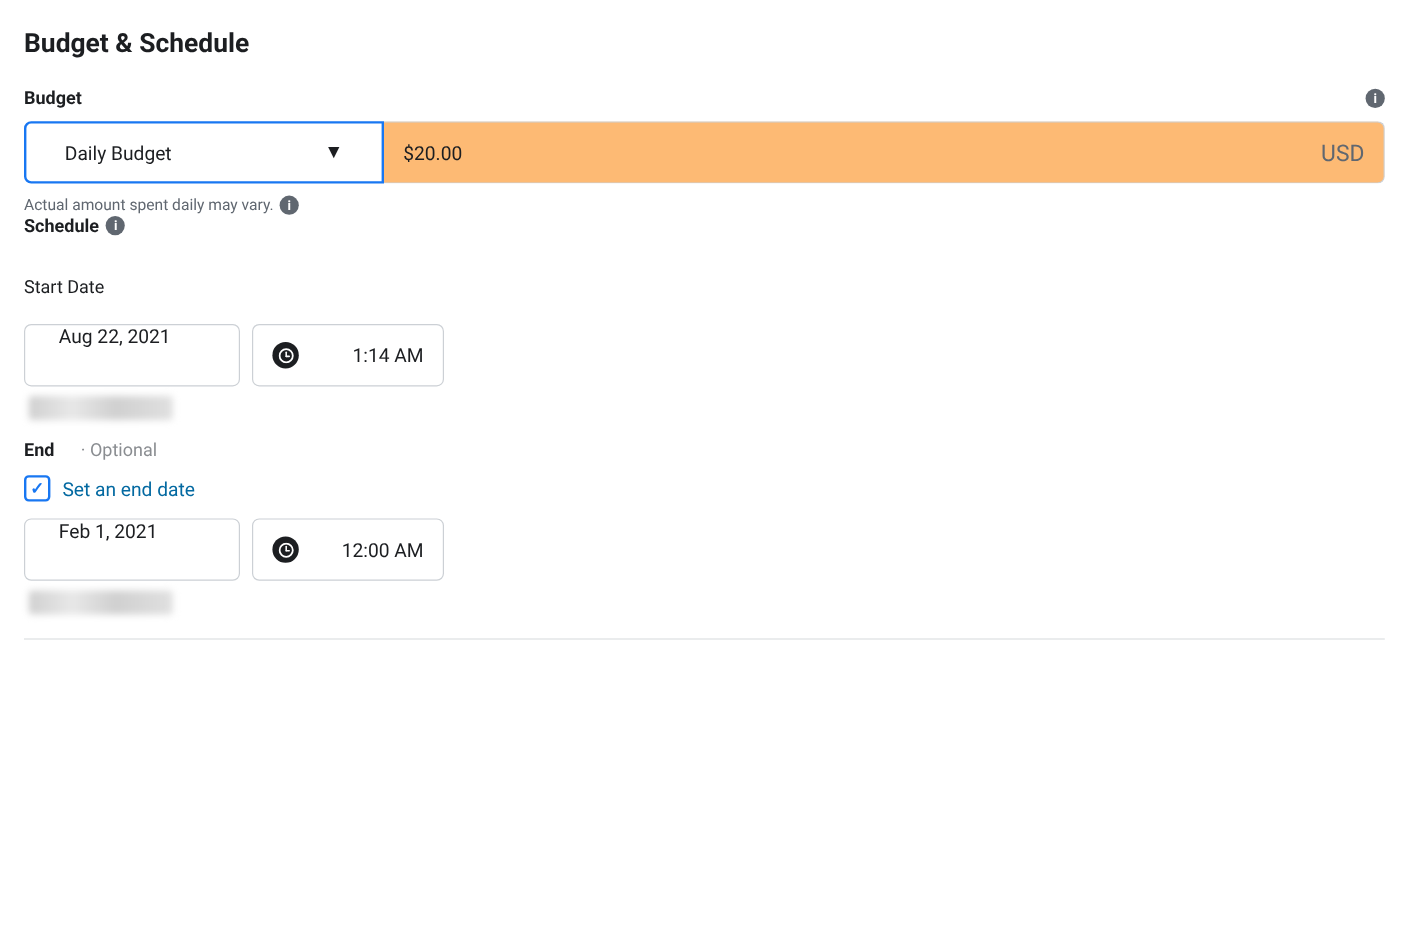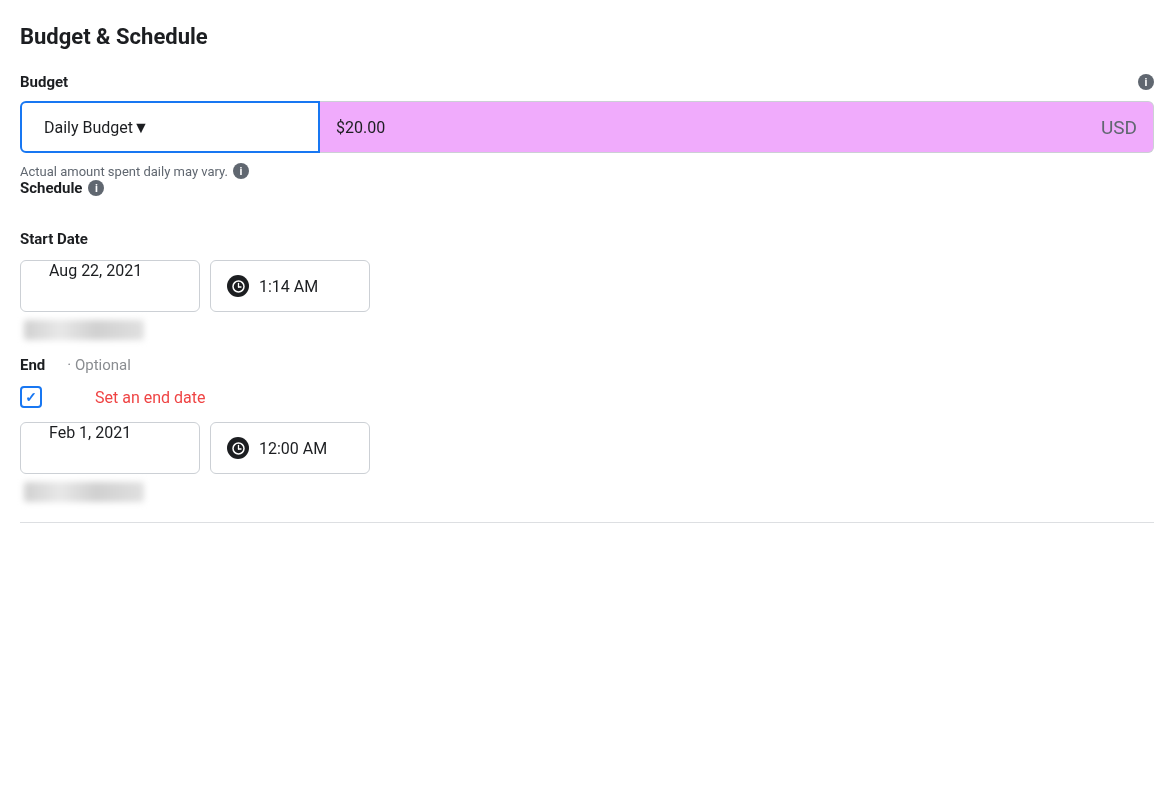--- a/index.html
+++ b/index.html
@@ -52,24 +52,24 @@
 
     .budget-row {
       display: flex;
       gap: 0;
       margin-bottom: 10px;
     }
 
     .budget-type-select {
       display: flex;
       align-items: center;
-      justify-content: flex-start;
+      justify-content: space-between;
       border: 2px solid #1877f2;
       border-radius: 6px 0 0 6px;
-      padding: 0 22px;
+      padding: 0 32px;
       height: 52px;
       min-width: 300px;
       background: #fff;
       cursor: pointer;
       flex: 0 0 auto;
     }
 
     .budget-type-select span {
       font-size: 16px;
       color: #1c1e21;
@@ -83,21 +83,21 @@
     .budget-amount-field {
       display: flex;
       align-items: center;
       justify-content: space-between;
       border: 1px solid #ccd0d5;
       border-left: none;
       border-radius: 0 6px 6px 0;
       padding: 0 16px;
       height: 52px;
       flex: 1;
-      background: #f0abfc;
+      background: #fdba74;
     }
 
     .budget-amount-value {
       font-size: 16px;
       color: #1c1e21;
     }
 
     .budget-currency {
       font-size: 19px;
       color: #606770;
@@ -119,23 +119,23 @@
       font-size: 15px;
       font-weight: 700;
       margin-bottom: 33px;
       display: flex;
       align-items: center;
       gap: 6px;
     }
 
     .field-label {
       font-size: 15px;
-      font-weight: 700;
-      color: #1c1e21;
-      margin-bottom: 12px;
+      font-weight: 400;
+      color: #1c1e21;
+      margin-bottom: 22px;
     }
 
     .date-time-row {
       display: flex;
       gap: 10px;
       align-items: center;
       margin-bottom: 8px;
     }
 
     .date-input-box {
@@ -158,20 +158,21 @@
       padding: 0 16px;
       height: 52px;
       display: flex;
       align-items: center;
       gap: 10px;
       min-width: 160px;
       background: #fff;
       cursor: pointer;
       font-size: 16px;
       color: #1c1e21;
+      justify-content: space-between;
     }
 
     .clock-icon {
       width: 22px;
       height: 22px;
       border-radius: 50%;
       background: #1c1e21;
       color: #fff;
       display: flex;
       align-items: center;
@@ -229,22 +230,21 @@
     }
 
     .checkmark {
       color: #1877f2;
       font-size: 14px;
       font-weight: 700;
     }
 
     .checkbox-label {
       font-size: 16px;
-      color: #ef4444;
-      margin-left: 43px;
+      color: #0369a1;
     }
 
     .divider {
       border: none;
       border-top: 1px solid #dddfe2;
       margin-top: 20px;
     }
   </style>
 </head>
 <body>

